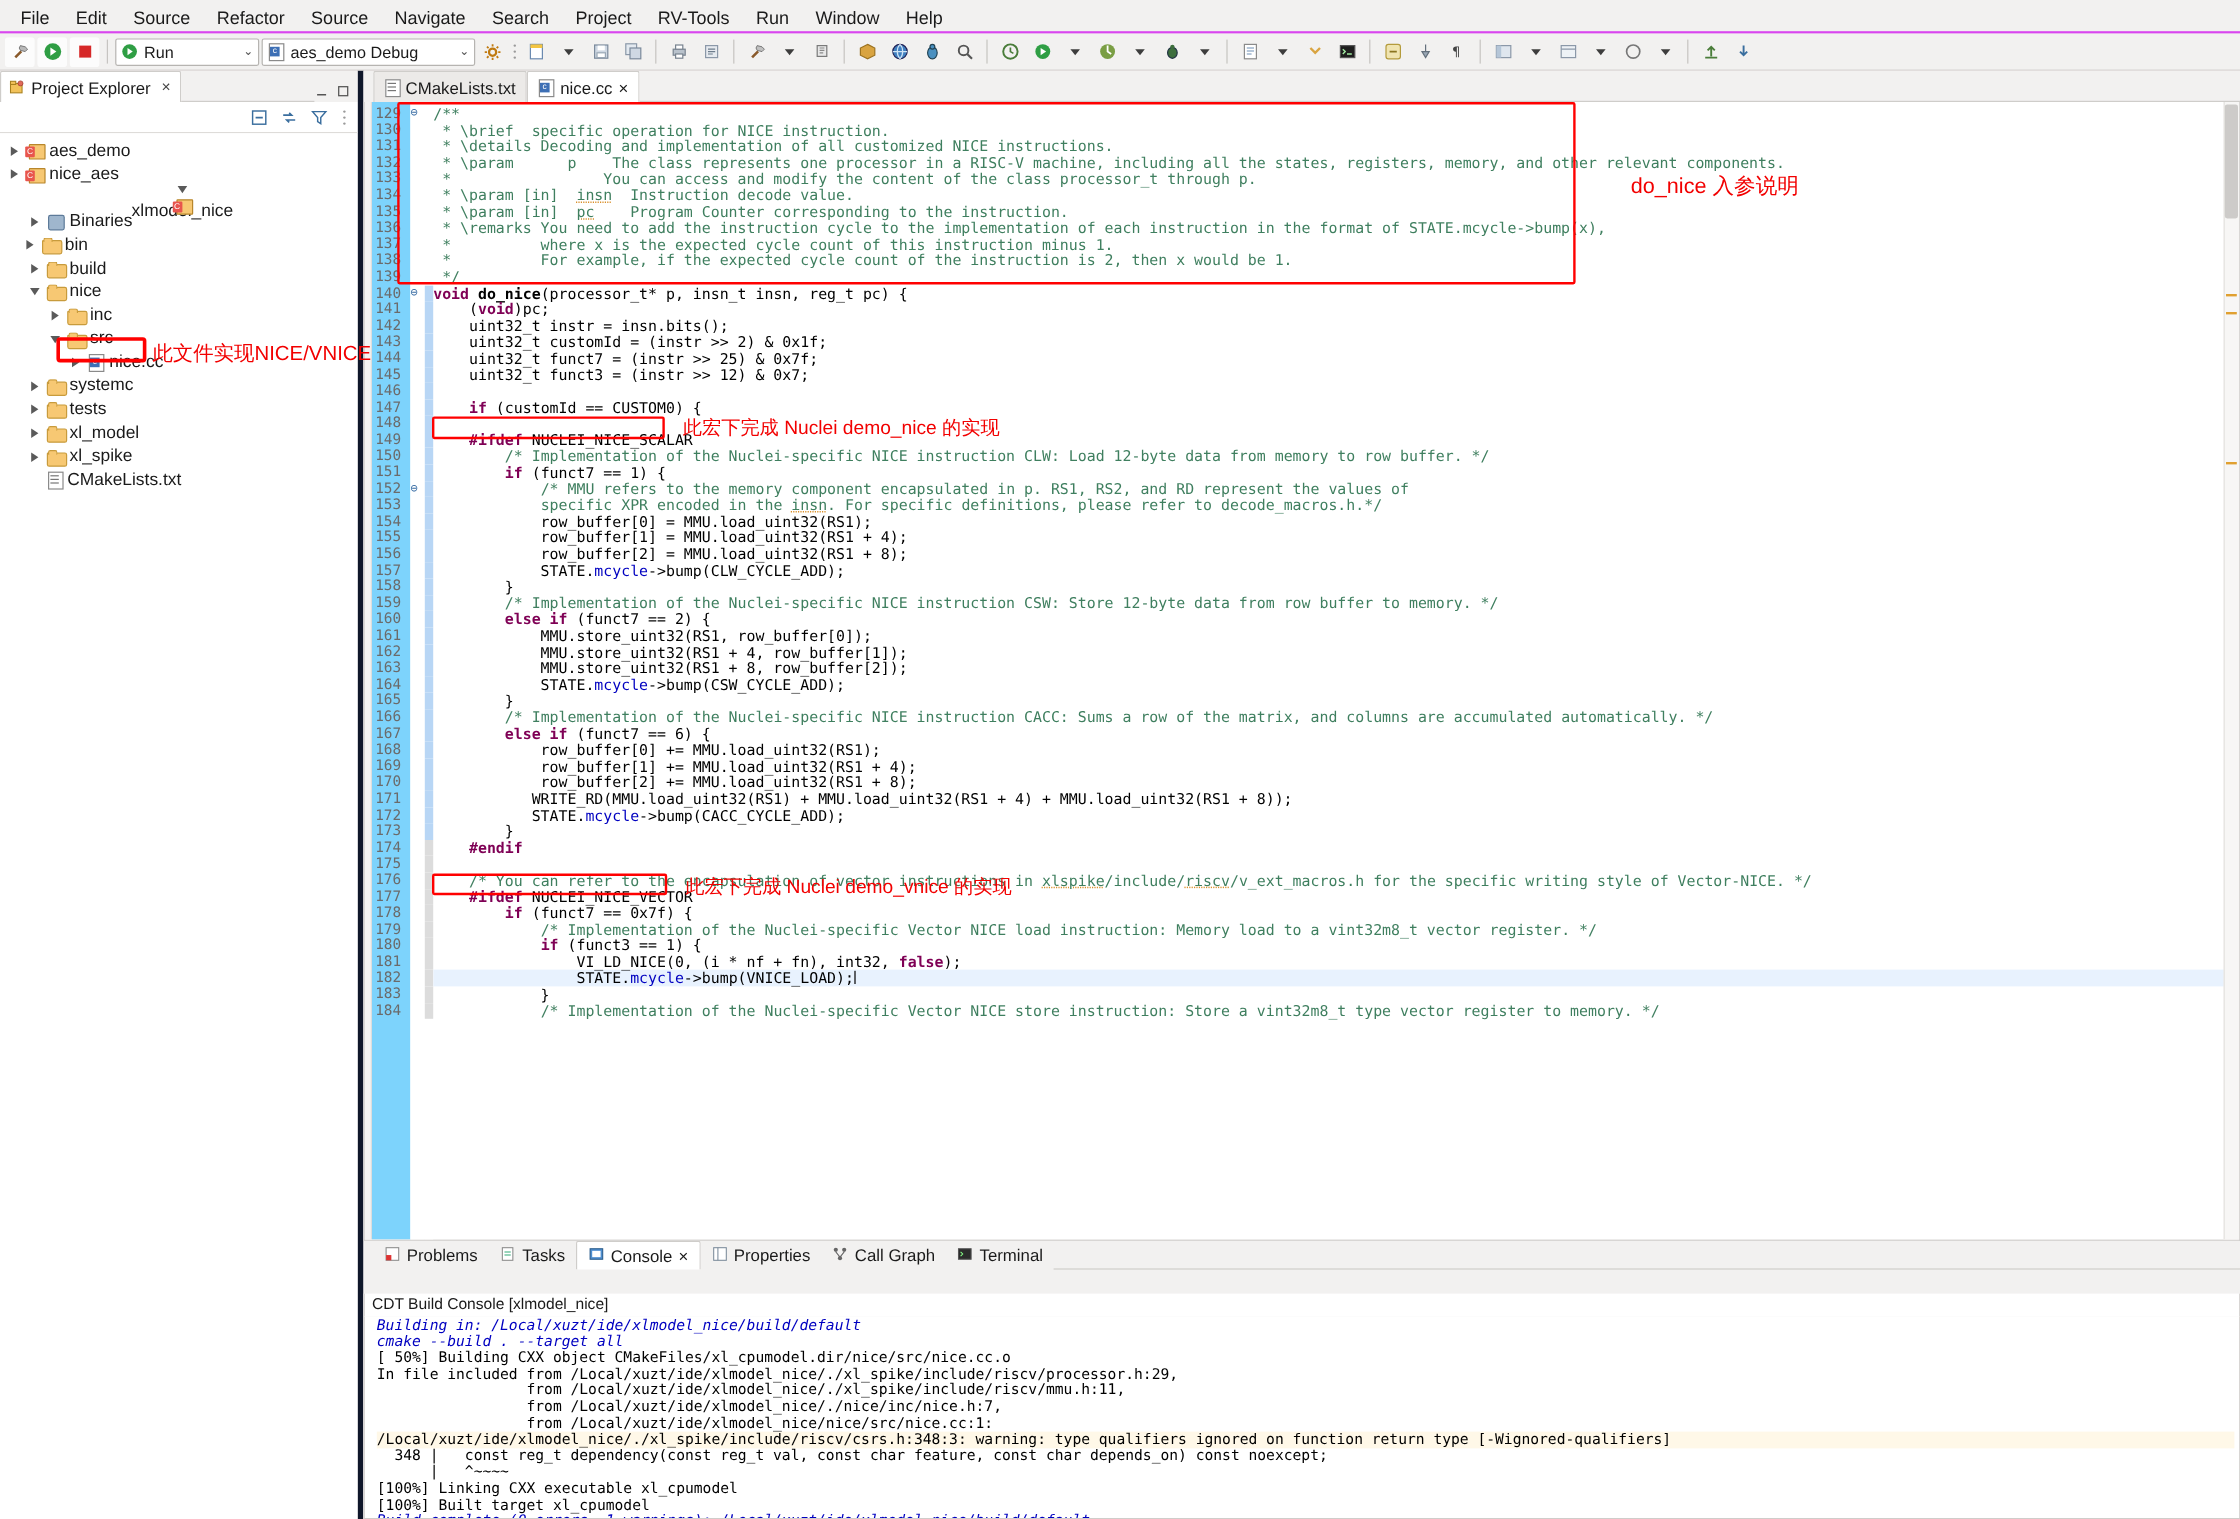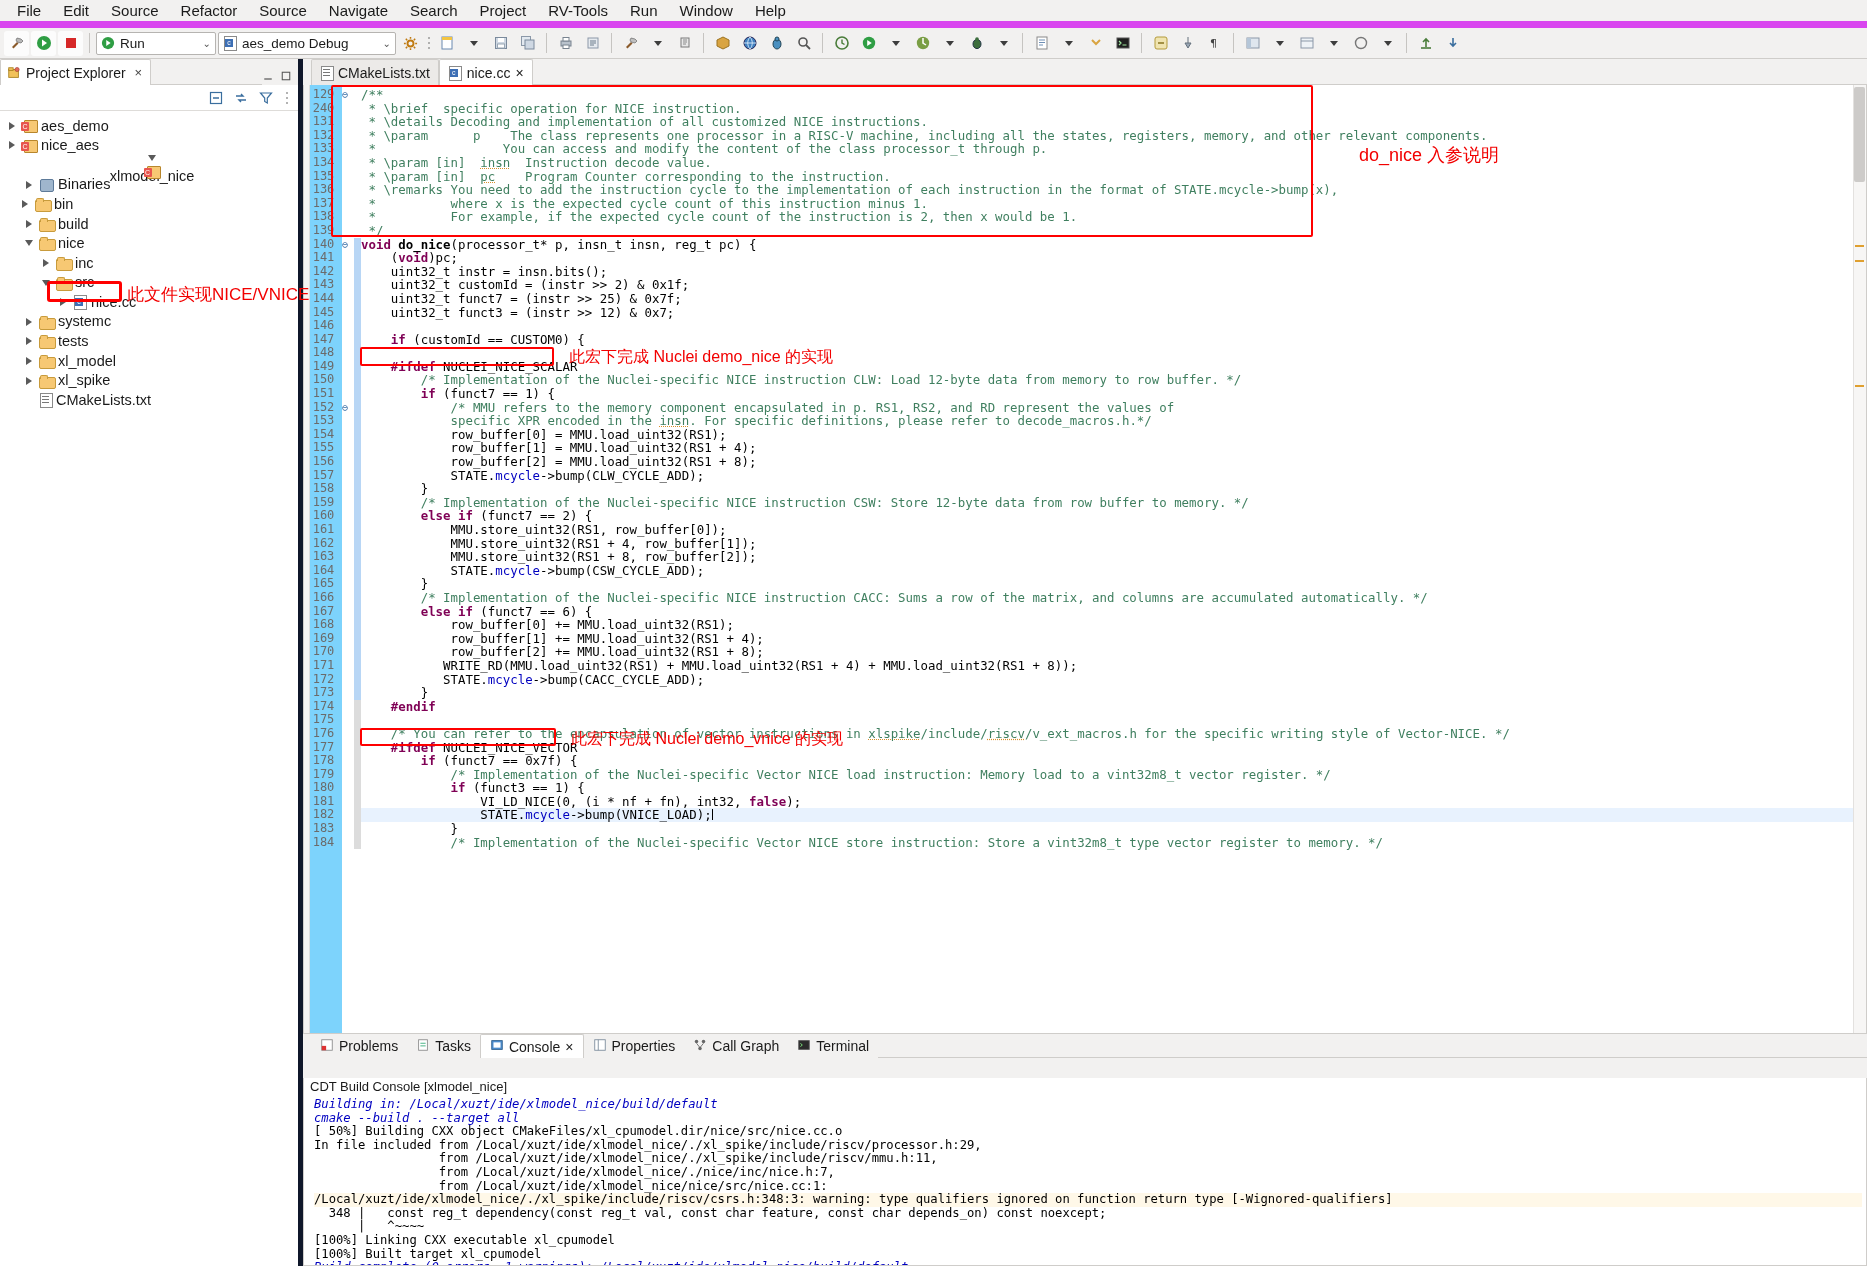--- a/index.html
+++ b/index.html
@@ -9,21 +9,21 @@
     background: #f2f1f0;
     font-family: "Liberation Sans", sans-serif;
     overflow: hidden;
   }
   .app { position: relative; width: 1867px; height: 1266px; display: flex; flex-direction: column; }
 
   
   .menubar {
     height: 28px; background: #f2f1f0; display: flex; align-items: flex-end;
     padding-left: 6px; font-size: 15px; color: #1a1a1a; flex: 0 0 28px;
-    border-bottom: 7px solid #d946ef;
+    border-bottom: 2px solid #d946ef;
   }
   .menubar .mi { padding: 2px 11px; cursor: default; white-space: nowrap; }
 
   
   .toolbar {
     height: 31px; background: #f2f1f0; display: flex; align-items: center;
     gap: 2px; padding: 0 4px; flex: 0 0 31px; border-bottom: 1px solid #cfcdca;
   }
   .tb-btn {
     width: 25px; height: 25px; border: 1px solid transparent; border-radius: 3px;
@@ -550,21 +550,21 @@
             <span>nice.cc</span>
             <span class="x">×</span>
           </div>
           <div class="ed-tabfill"></div>
         </div>
 
       <div class="editor-wrap">
         <div class="gutter-l"></div>
         <div class="lineno" id="lineno">
             <div class="ln">129</div>
-            <div class="ln">240</div>
+            <div class="ln">130</div>
             <div class="ln">131</div>
             <div class="ln">132</div>
             <div class="ln">133</div>
             <div class="ln">134</div>
             <div class="ln">135</div>
             <div class="ln">136</div>
             <div class="ln">137</div>
             <div class="ln">138</div>
             <div class="ln">139</div>
             <div class="ln">140</div>

